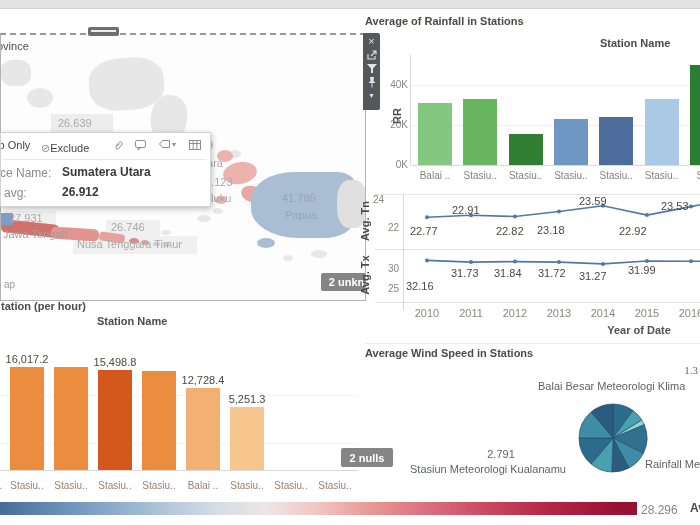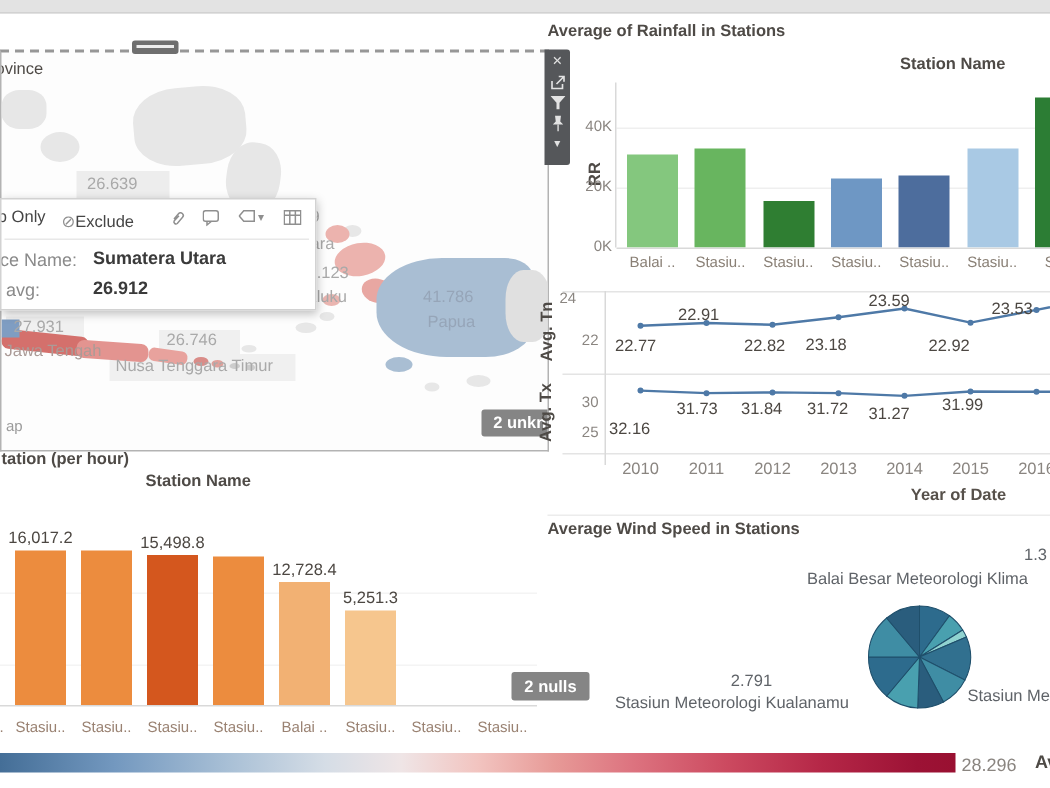--- a/index.html
+++ b/index.html
@@ -225,25 +225,25 @@
     <path d="M36,36 L56.0,8.5 A34,34 0 0 1 64.8,18.0 Z" fill="#49a0af" stroke="#1f4f6b" stroke-width="0.7"></path>
     <path d="M36,36 L64.8,18.0 A34,34 0 0 1 67.3,22.7 Z" fill="#90d3d0" stroke="#1f4f6b" stroke-width="0.7"></path>
     <path d="M36,36 L67.3,22.7 A34,34 0 0 1 66.3,51.4 Z" fill="#31708f" stroke="#1f4f6b" stroke-width="0.7"></path>
     <path d="M36,36 L66.3,51.4 A34,34 0 0 1 52.0,66.0 Z" fill="#3f8da4" stroke="#1f4f6b" stroke-width="0.7"></path>
     <path d="M36,36 L52.0,66.0 A34,34 0 0 1 34.8,70.0 Z" fill="#2a5d7d" stroke="#1f4f6b" stroke-width="0.7"></path>
     <path d="M36,36 L34.8,70.0 A34,34 0 0 1 14.1,62.0 Z" fill="#49a0af" stroke="#1f4f6b" stroke-width="0.7"></path>
     <path d="M36,36 L14.1,62.0 A34,34 0 0 1 2.0,36.0 Z" fill="#2d6b8d" stroke="#1f4f6b" stroke-width="0.7"></path>
     <path d="M36,36 L2.0,36.0 A34,34 0 0 1 14.1,10.0 Z" fill="#3f8da4" stroke="#1f4f6b" stroke-width="0.7"></path>
     <path d="M36,36 L14.1,10.0 A34,34 0 0 1 36.0,2.0 Z" fill="#2a5d7d" stroke="#1f4f6b" stroke-width="0.7"></path>
   </svg>
-<span class="s" style="left:672px;top:364px;width:26px;text-align:right;font-size:11px;color:#5f6368;">1.3</span>
+<span class="s" style="left:672px;top:364px;width:26px;text-align:right;font-size:11px;color:#5f6368;font-family:Liberation Serif, serif;">1.3</span>
 <span class="s" style="left:538px;top:380px;font-size:11px;color:#5f6368;white-space:nowrap;">Balai Besar Meteorologi Klima</span>
 <span class="s" style="left:481px;top:448px;width:40px;text-align:center;font-size:11px;color:#5f6368;">2.791</span>
 <span class="s" style="left:410px;top:463px;font-size:11px;color:#5f6368;white-space:nowrap;">Stasiun Meteorologi Kualanamu</span>
-<span class="s" style="left:645px;top:458px;font-size:11px;color:#5f6368;white-space:nowrap;">Stasiun Me</span>
+<span class="s" style="left:645px;top:458px;font-size:11px;color:#5f6368;white-space:nowrap;">Rainfall Me</span>
 
 <div class="s" style="left:0;top:502px;width:637px;height:13px;background:linear-gradient(90deg,#446e97 0%,#7398bf 12%,#a9c0d6 24%,#d5dde6 34%,#efe5e6 42%,#f2c4c0 50%,#e79a97 58%,#dd7480 66%,#cc4a60 76%,#b52747 86%,#9c1235 96%,#991031 100%);"></div>
 <span class="s" style="left:641px;top:503px;font-size:12px;color:#8a8580;">28.296</span>
 <span class="s" style="left:690px;top:501px;font-size:12px;font-weight:bold;color:#4e4a46;white-space:nowrap;">Av</span>
 
 <span class="ptlab" style="left: 410px; top: 225px;">22.77</span>
 <span class="ptlab" style="left: 452px; top: 204px;">22.91</span>
 <span class="ptlab" style="left: 496px; top: 225px;">22.82</span>
 <span class="ptlab" style="left: 537px; top: 224px;">23.18</span>
 <span class="ptlab" style="left: 579px; top: 195px;">23.59</span>

